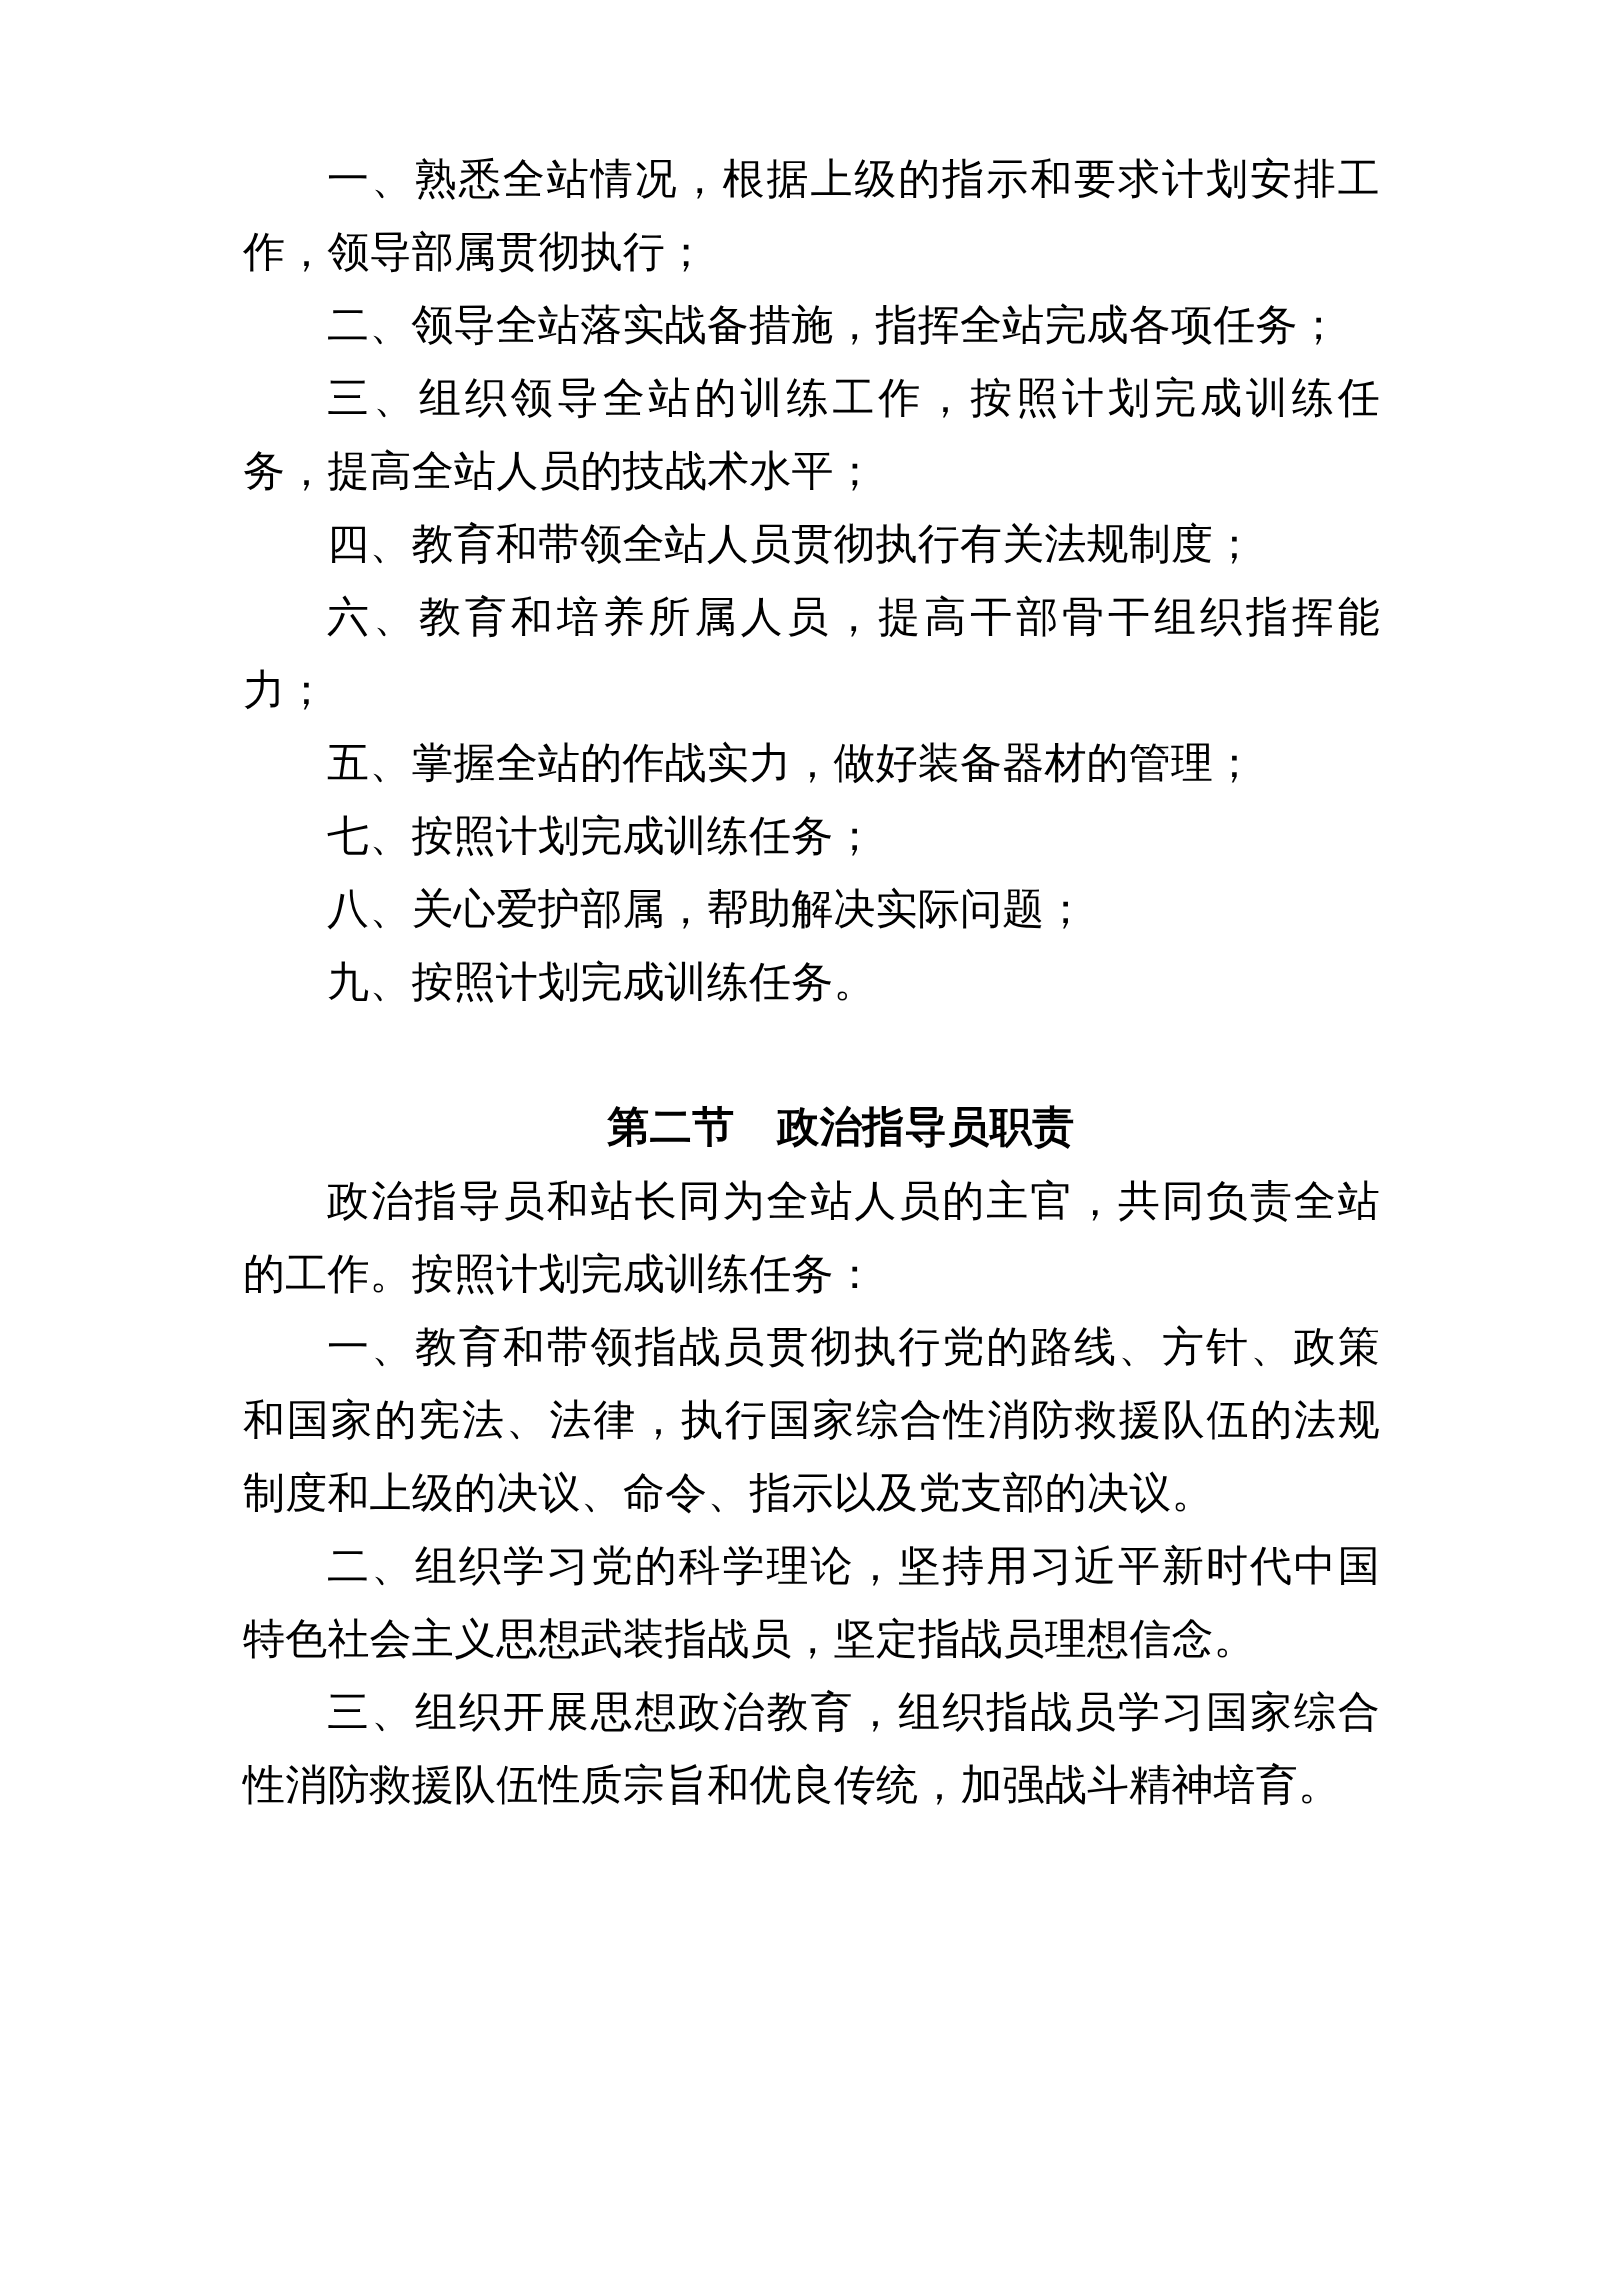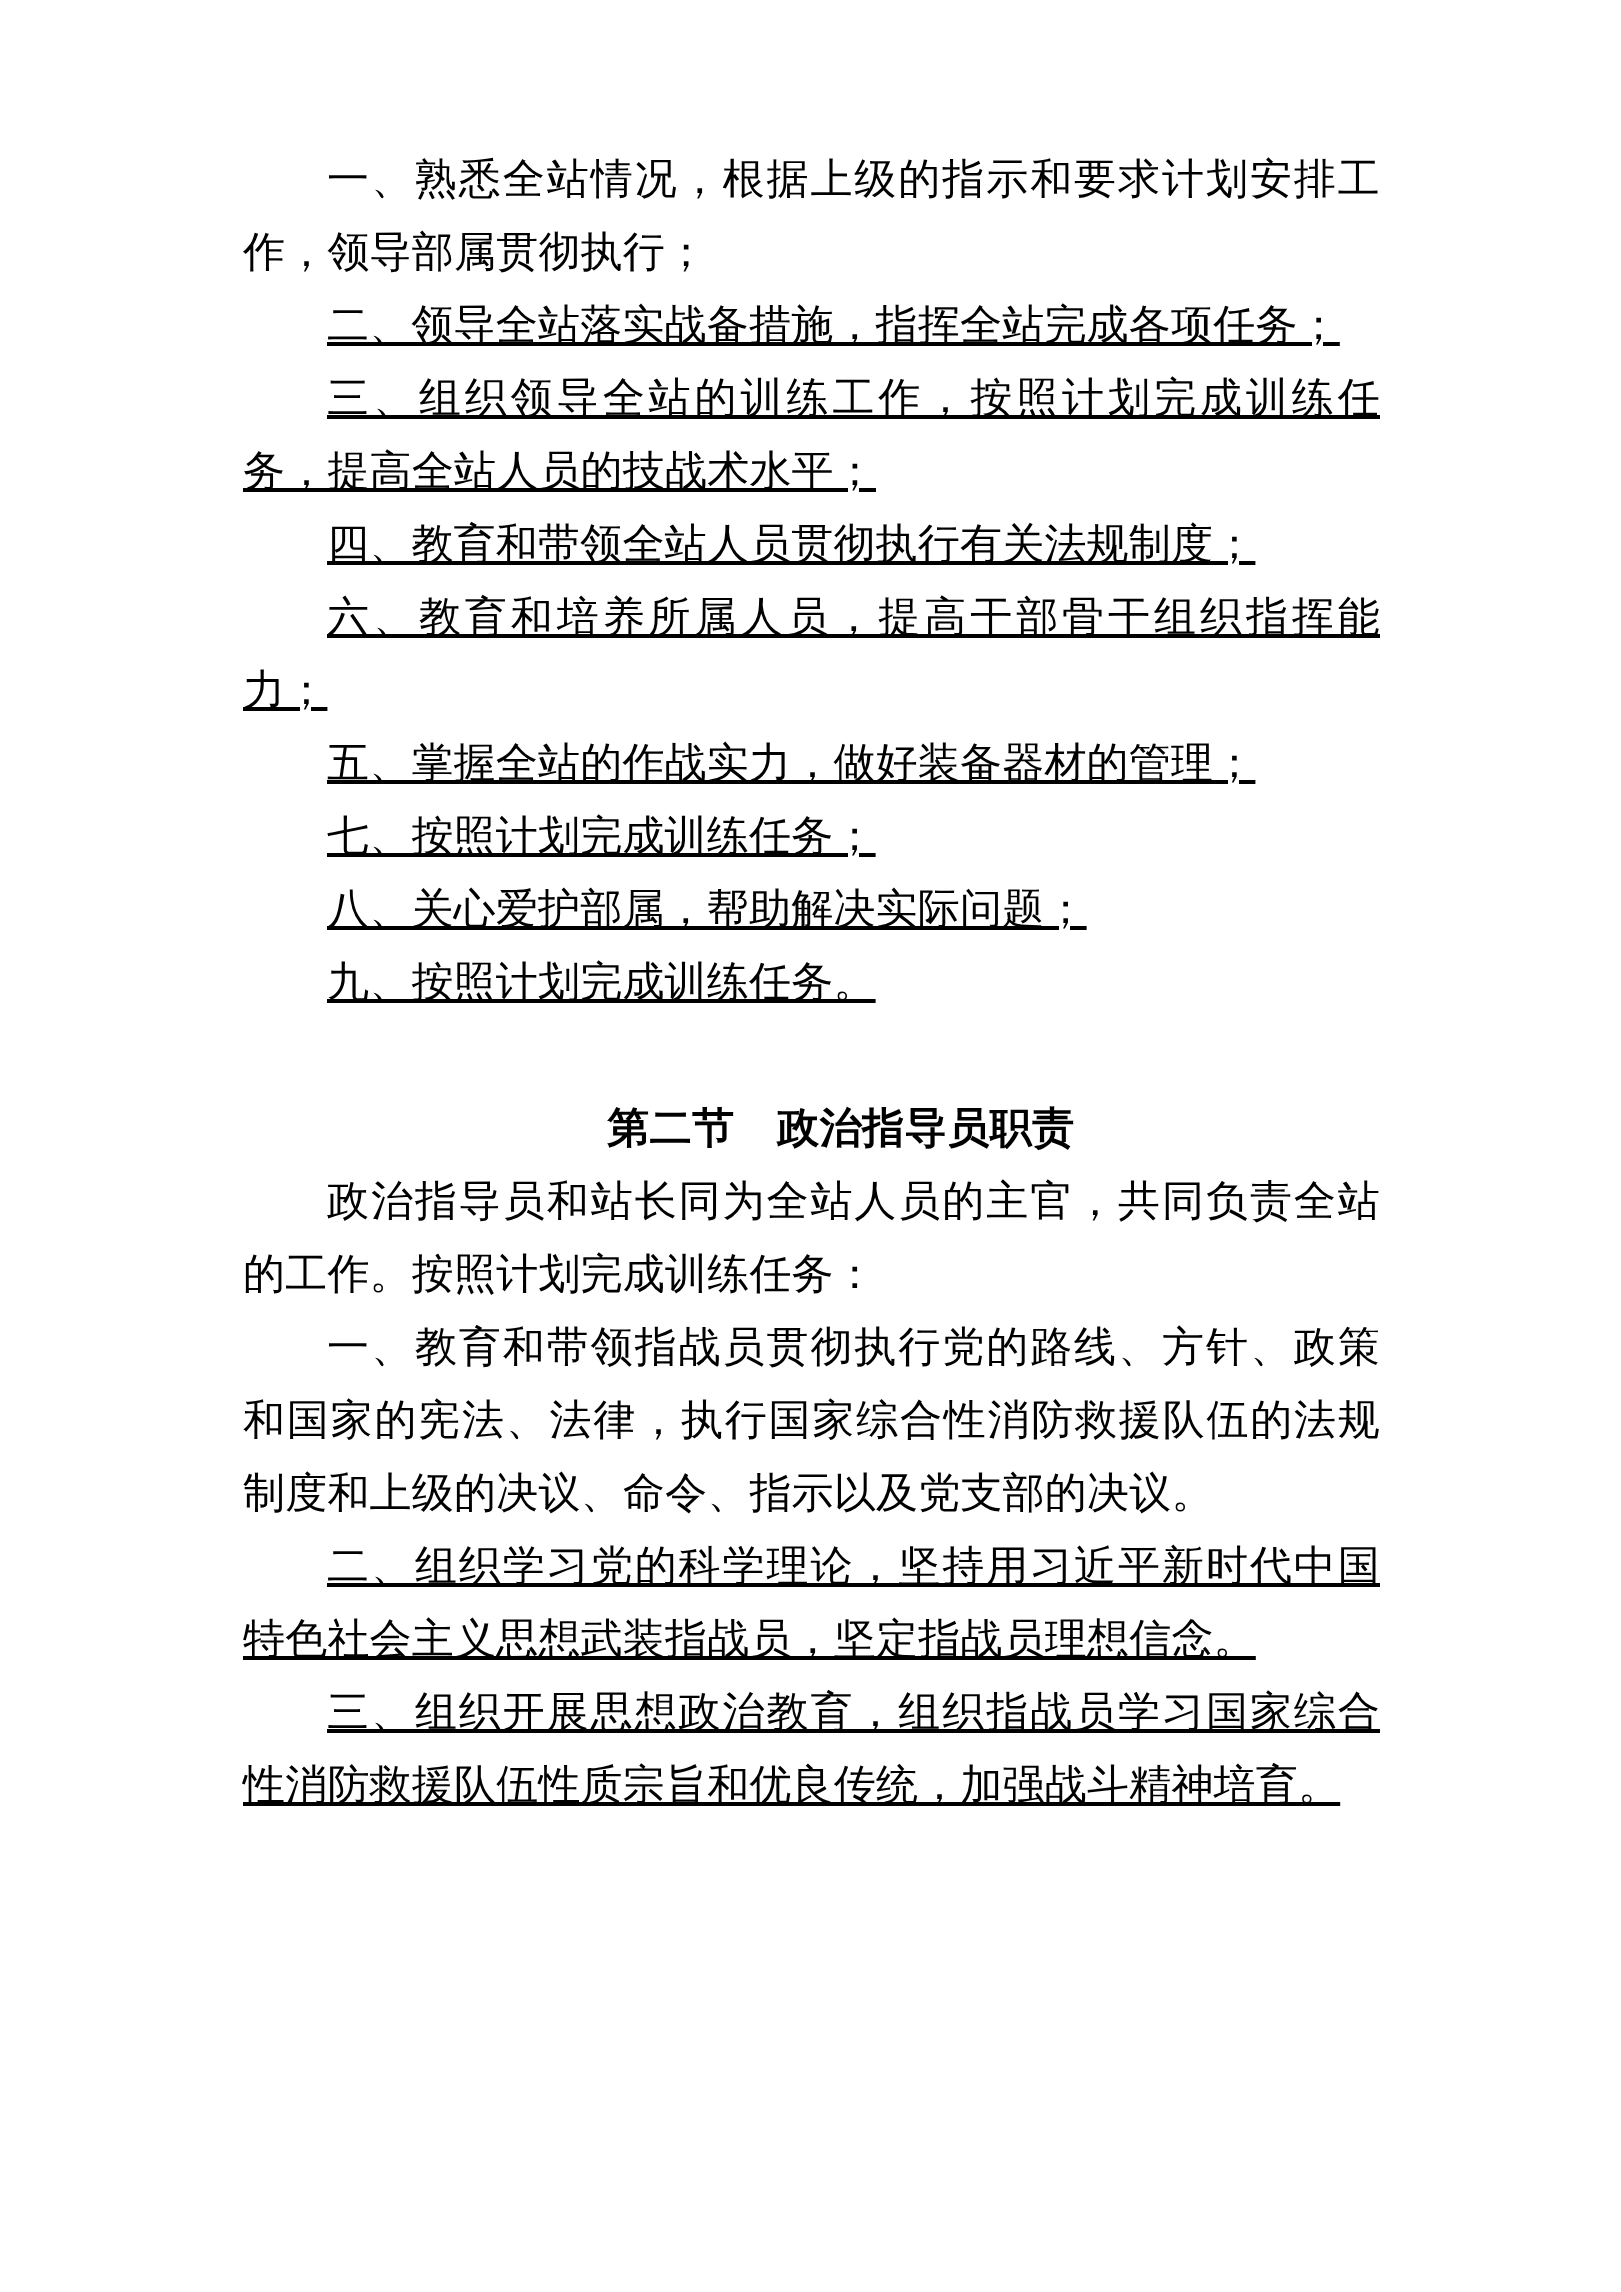--- a/index.html
+++ b/index.html
@@ -30,36 +30,35 @@
     line-height: 73px;
     color: #000000;
     text-align: justify;
     text-justify: inter-ideograph;
     letter-spacing: 0.2px;
     margin: 0;
     text-indent: 84px;
     word-break: break-all;
   }
   .section-heading {
-    font-family: Liberation Sans, sans-serif;
+    font-family: Liberation Serif, serif;
     font-size: 42px;
     line-height: 73px;
     color: #000000;
     margin: 0;
     text-align: center;
     text-indent: 0;
     padding-left: 59px;
     letter-spacing: 0.5px;
   }
   .spacer-block {
     height: 73px;
   }
   .list-block > .para + .para {
     margin-top: 0;
-    text-decoration: underline;
   }
 </style>
 </head>
 <body>
 
 <div class="page">
   <div class="text-column" style="top:142px;">
 
     <div class="list-block">
       <p class="para">一、熟悉全站情况，根据上级的指示和要求计划安排工作，领导部属贯彻执行；</p>

